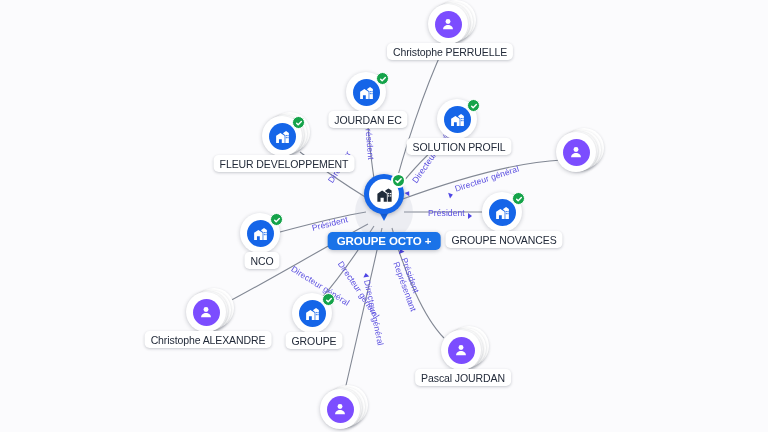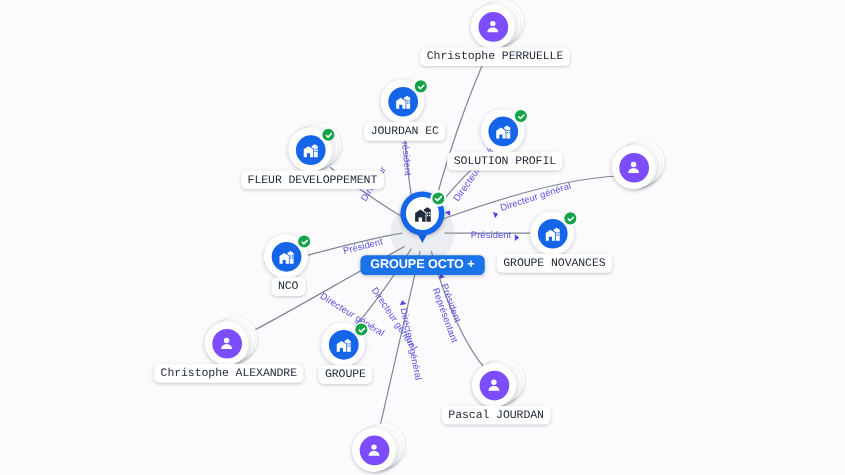--- a/index.html
+++ b/index.html
@@ -42,21 +42,20 @@
     border-left: 4px solid #4f46e5;
     border-top: 3px solid transparent;
     border-bottom: 3px solid transparent;
     transform-origin: 50% 50%;
   }
 
   
   .node {
     position: absolute;
     transform: translate(-50%, -50%);
-    font-family: Liberation Mono, monospace;
   }
   .node-stack {
     position: relative;
     width: 44px;
     height: 44px;
   }
   .stack-card {
     position: absolute;
     width: 40px;
     height: 40px;
@@ -414,21 +413,21 @@
             </div>
           </div>
           <div class="check-badge">
             <svg width="8" height="8" viewBox="0 0 24 24">
               <path fill="none" stroke="#ffffff" stroke-width="4.2" stroke-linecap="round" stroke-linejoin="round" d="M5 12.5l4.5 4.5L19 7.5"></path>
             </svg>
           </div>
         </div>
         <div class="node-label">GROUPE</div>
       </div>
-      <div class="node" style="left: 451px; top: 351px;">
+      <div class="node" style="left: 463px; top: 351px;">
         <div class="node-stack">
           <div class="stack-card s3"></div>
           <div class="stack-card s2"></div>
           <div class="stack-card s1"></div>
           <div class="node-disc">
             <div class="avatar person">
               <svg width="16" height="16" viewBox="0 0 24 24">
                 <circle cx="12" cy="8.2" r="3.7" fill="#ffffff"></circle>
                 <path fill="#ffffff" d="M4.6 20c0-4.1 3.3-6.6 7.4-6.6s7.4 2.5 7.4 6.6z"></path>
               </svg>

